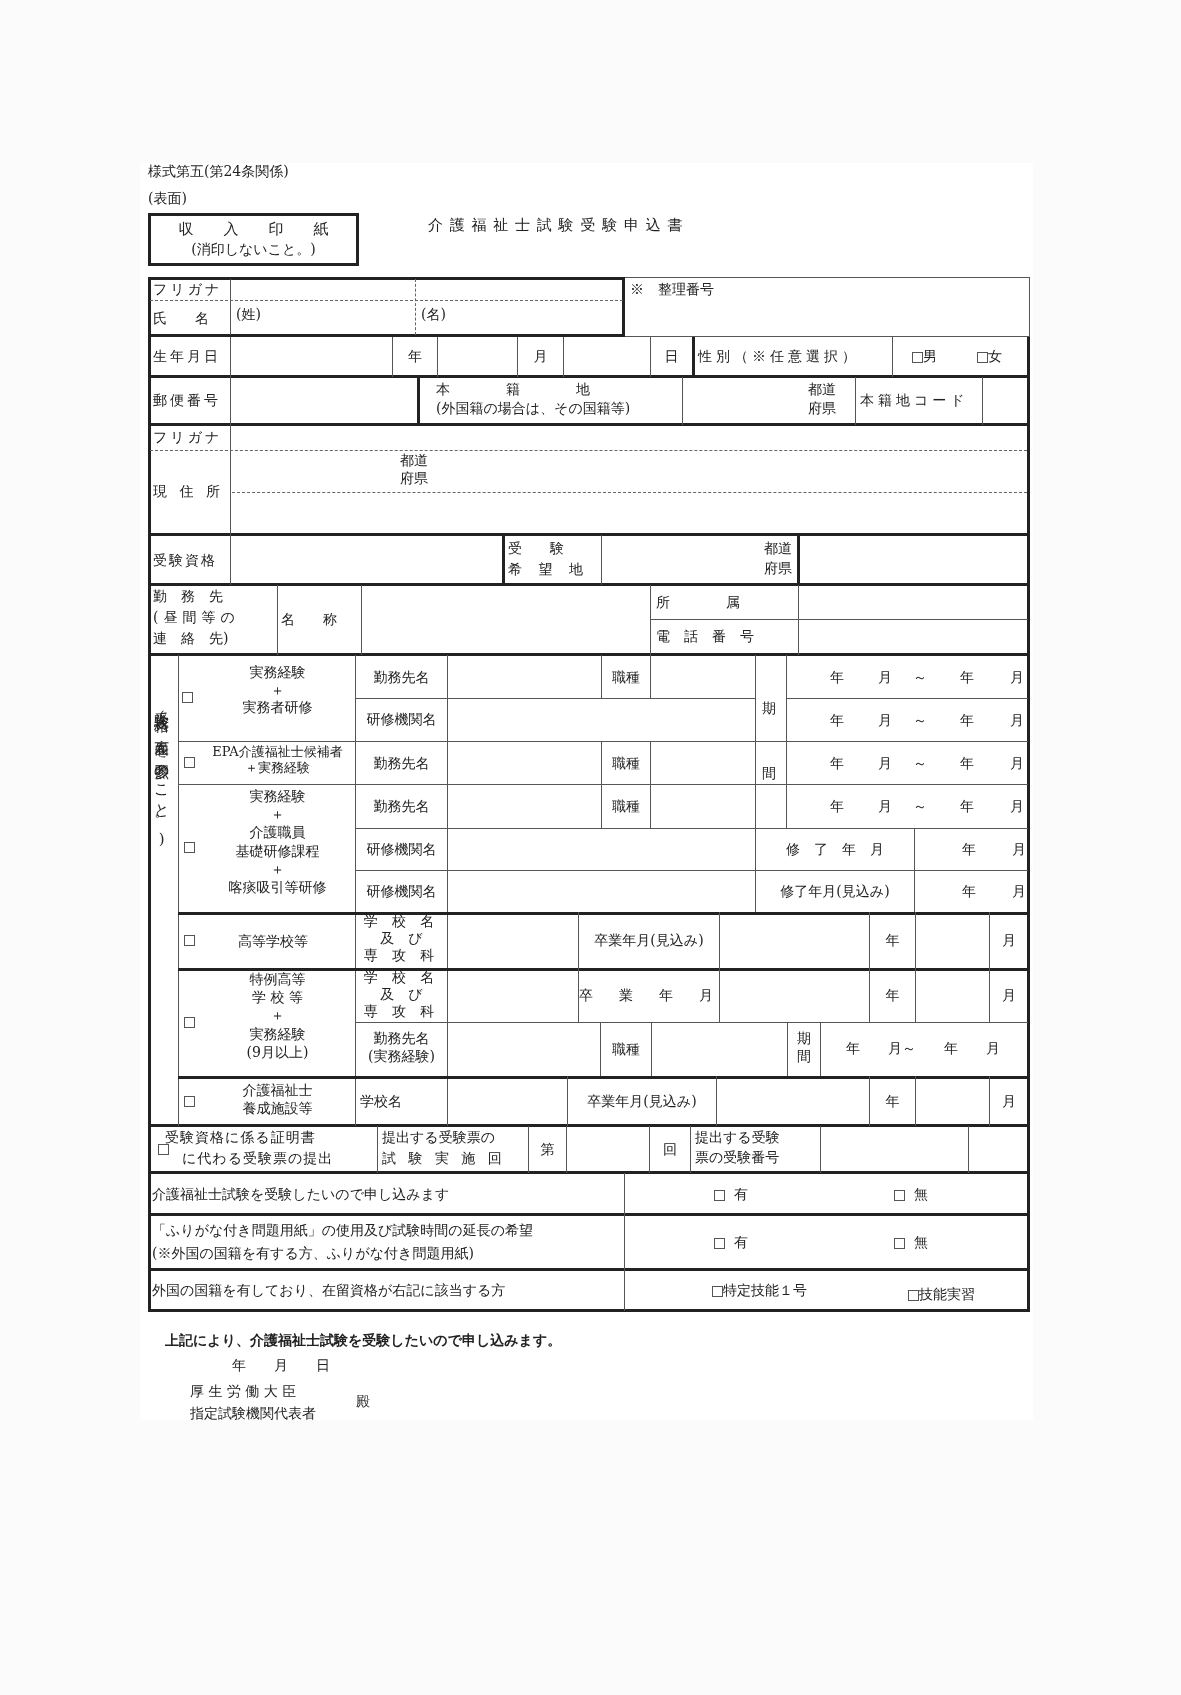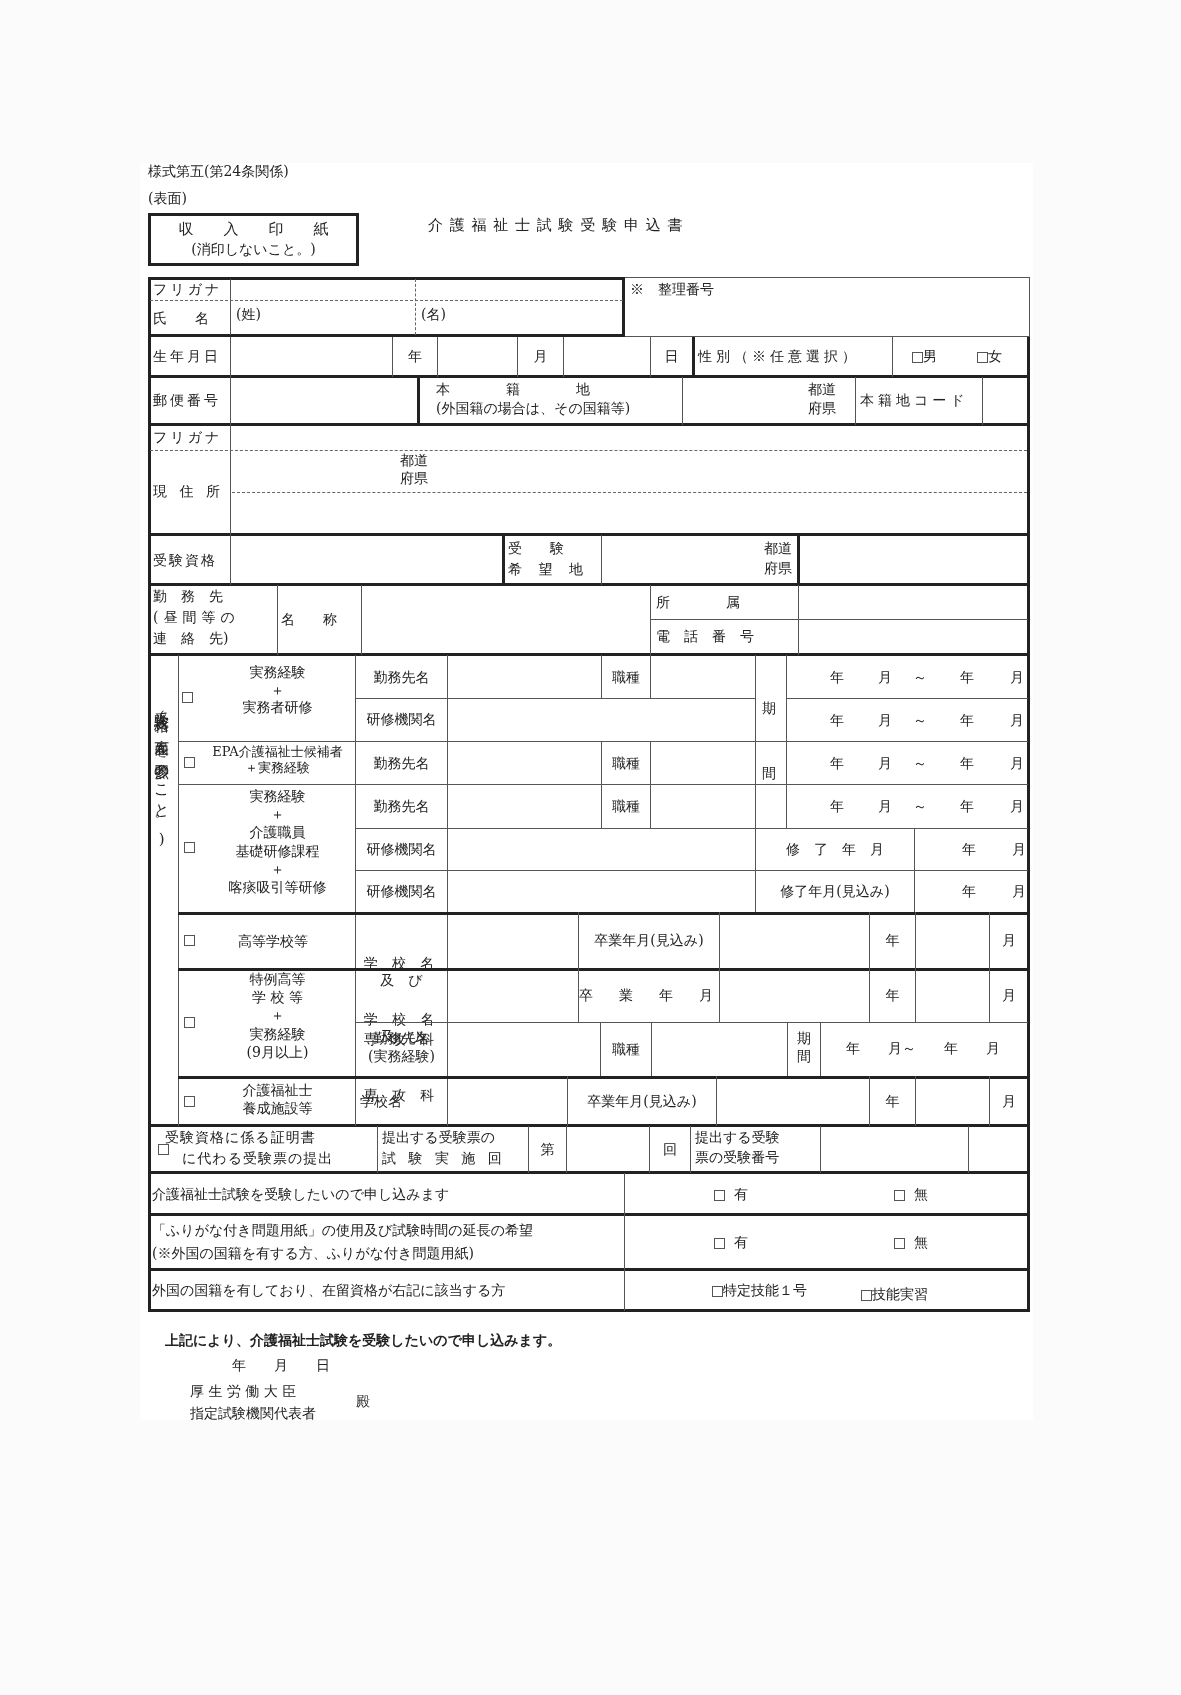--- a/index.html
+++ b/index.html
@@ -10,21 +10,21 @@
   .t { position:absolute; white-space:nowrap; font-size:14px; line-height:1.25; }
   .c { display:flex; align-items:center; justify-content:center; text-align:center; }
   .l { display:flex; align-items:center; }
   .hl { position:absolute; height:0; border-top:1px solid #555; }
   .hl.b { border-top:3px solid #222; }
   .hl.d { border-top:1px dashed #666; }
   .vl { position:absolute; width:0; border-left:1px solid #555; }
   .vl.b { border-left:3px solid #222; }
   .vl.d { border-left:1px dashed #666; }
   .cb { display:inline-block; width:11px; height:11px; border:1px solid #555; vertical-align:middle; box-sizing:border-box; }
-  .sp { letter-spacing:0.35em;margin-top:42px; }
+  .sp { letter-spacing:0.35em; }
   .vt { writing-mode:vertical-rl; text-orientation:upright; font-size:15px; letter-spacing:2px; }
   .center-text { text-align:center; }
 </style>
 </head>
 <body>
 
 <div class="sheet"></div>
 
 <div class="t" style="left:148px;top:163px;font-size:14px;">様式第五(第24条関係)</div>
 <div class="t" style="left:148px;top:190px;font-size:14px;">(表面)</div>
@@ -363,21 +363,21 @@
 <div class="t l" style="left:714px;top:1217px;height:52px;"><span class="cb"></span>&nbsp;&nbsp;<span>有</span></div>
 <div class="t l" style="left:894px;top:1217px;height:52px;"><span class="cb"></span>&nbsp;&nbsp;<span>無</span></div>
 
 <div class="abs" style="left:148px;top:1270px;width:882px;height:42px;border:3px solid #222;border-top:none;"></div>
 <div class="vl" style="left:624px;top:1270px;height:41px;"></div>
 <div class="t l" style="left:152px;top:1271px;height:40px;">外国の国籍を有しており、在留資格が右記に該当する方</div>
 <div class="t l" style="left:712px;top:1271px;height:40px;">
     <span class="cb"></span>
     <span>特定技能１号</span>
   </div>
-<div class="t l" style="left:861px;top:1271px;height:48px;">
+<div class="t l" style="left:908px;top:1271px;height:48px;">
     <span class="cb"></span>
     <span>技能実習</span>
   </div>
 
 <div class="t" style="left:165px;top:1332px;font-weight:bold;">上記により、介護福祉士試験を受験したいので申し込みます。</div>
 <div class="t" style="left:232px;top:1357px;text-align:center;">年　　月　　日</div>
 <div class="t" style="left:190px;top:1383px;">厚 生 労 働 大 臣</div>
 <div class="t" style="left:190px;top:1405px;">指定試験機関代表者</div>
 <div class="t" style="left:356px;top:1393px;">殿</div>
 

